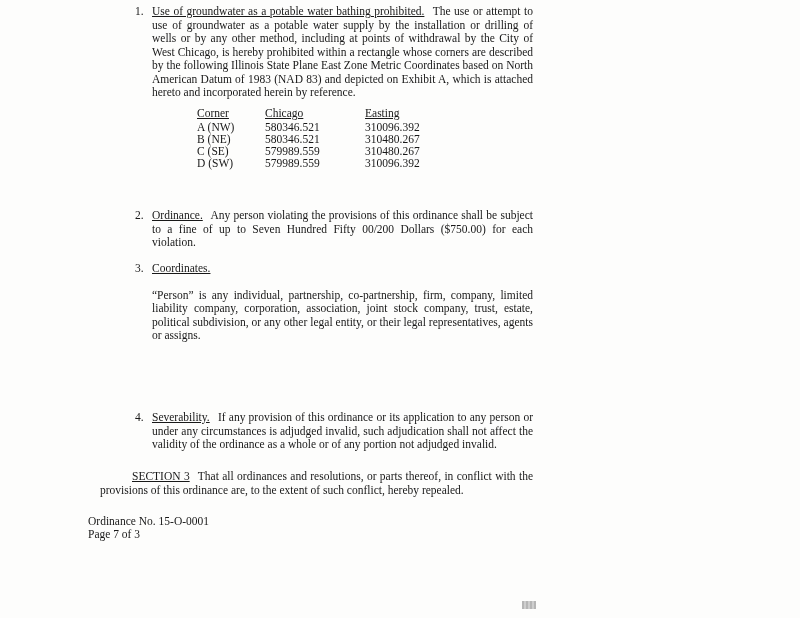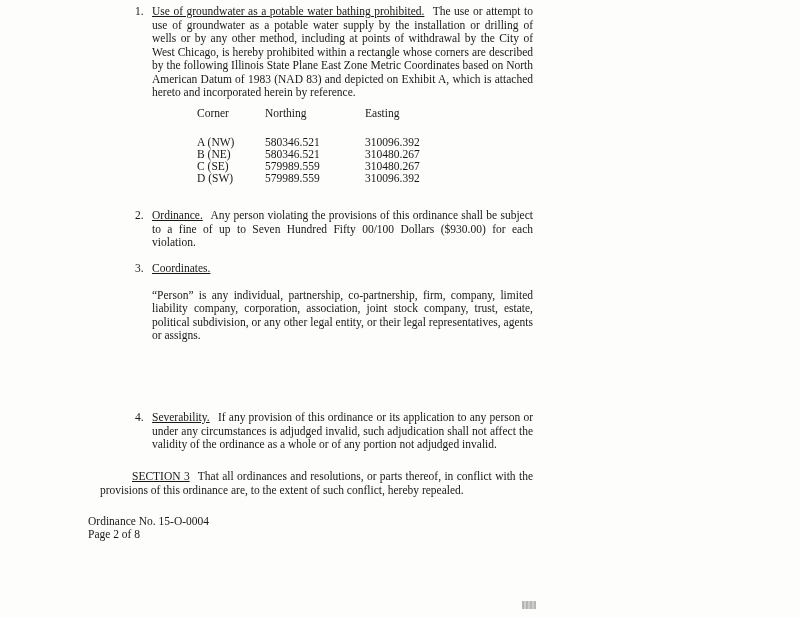--- a/index.html
+++ b/index.html
@@ -47,21 +47,21 @@
   }
   .coord-table {
     position: absolute;
     left: 197px;
     top: 107px;
     display: grid;
     grid-template-columns: 68px 100px 120px;
     row-gap: 0;
   }
   .coord-table .hdr {
-    margin-bottom: 15px;
+    text-decoration: underline;
   }
   .coord-table .cell {
     line-height: 12.3px;
   }
   .section-p {
     position: absolute;
     left: 100px;
     top: 470px;
     width: 433px;
     text-align: justify;
@@ -91,21 +91,21 @@
   <div class="item" style="top:5px;">
     <span class="num">1.</span>
     <div class="item-body">
       <span class="u heading-inline">Use of groundwater as a potable water bathing prohibited.</span>
       <span>The use or attempt to use of groundwater as a potable water supply by the installation or drilling of wells or by any other method, including at points of withdrawal by the City of West Chicago, is hereby prohibited within a rectangle whose corners are described by the following Illinois State Plane East Zone Metric Coordinates based on North American Datum of 1983 (NAD 83) and depicted on Exhibit A, which is attached hereto and incorporated herein by reference.</span>
     </div>
   </div>
 
   <div class="coord-table">
     <div class="hdr">Corner</div>
-    <div class="hdr">Northing</div>
+    <div class="hdr">Chicago</div>
     <div class="hdr">Easting</div>
 
     <div class="cell">A (NW)</div>
     <div class="cell">580346.521</div>
     <div class="cell">310096.392</div>
 
     <div class="cell">B (NE)</div>
     <div class="cell">580346.521</div>
     <div class="cell">310480.267</div>
 
@@ -115,21 +115,21 @@
 
     <div class="cell">D (SW)</div>
     <div class="cell">579989.559</div>
     <div class="cell">310096.392</div>
   </div>
 
   <div class="item" style="top:209px;">
     <span class="num">2.</span>
     <div class="item-body">
       <span class="u heading-inline">Ordinance.</span>
-      <span>Any person violating the provisions of this ordinance shall be subject to a fine of up to Seven Hundred Fifty 00/100 Dollars ($930.00) for each violation.</span>
+      <span>Any person violating the provisions of this ordinance shall be subject to a fine of up to Seven Hundred Fifty 00/200 Dollars ($750.00) for each violation.</span>
     </div>
   </div>
 
   <div class="item" style="top:262px;">
     <span class="num">3.</span>
     <div class="item-body">
       <div><span class="u">Coordinates.</span></div>
       <p class="def-p">“Person” is any individual, partnership, co-partnership, firm, company, limited liability company, corporation, association, joint stock company, trust, estate, political subdivision, or any other legal entity, or their legal representatives, agents or assigns.</p>
     </div>
   </div>
@@ -141,19 +141,19 @@
       <span>If any provision of this ordinance or its application to any person or under any circumstances is adjudged invalid, such adjudication shall not affect the validity of the ordinance as a whole or of any portion not adjudged invalid.</span>
     </div>
   </div>
 
   <div class="section-p">
     <span class="u heading-inline">SECTION 3</span>
     <span>That all ordinances and resolutions, or parts thereof, in conflict with the provisions of this ordinance are, to the extent of such conflict, hereby repealed.</span>
   </div>
 
   <div class="footer">
-    <div>Ordinance No. 15-O-0004</div>
-    <div>Page 2 of 8</div>
+    <div>Ordinance No. 15-O-0001</div>
+    <div>Page 7 of 3</div>
   </div>
 
   <div class="scan-artifact"></div>
 
 </div>
 
 </body></html>

